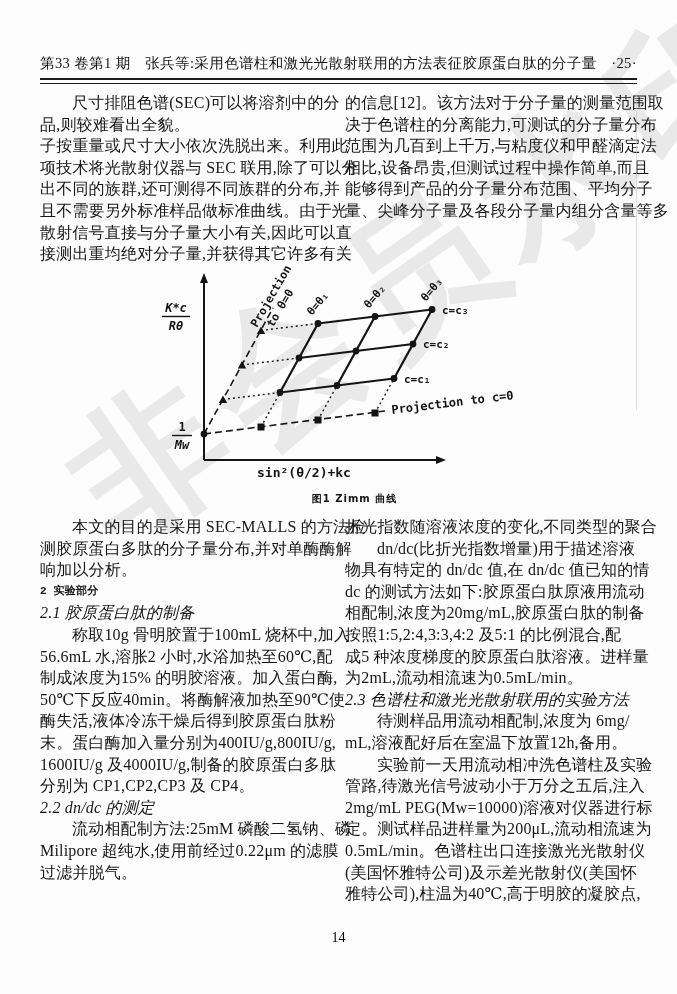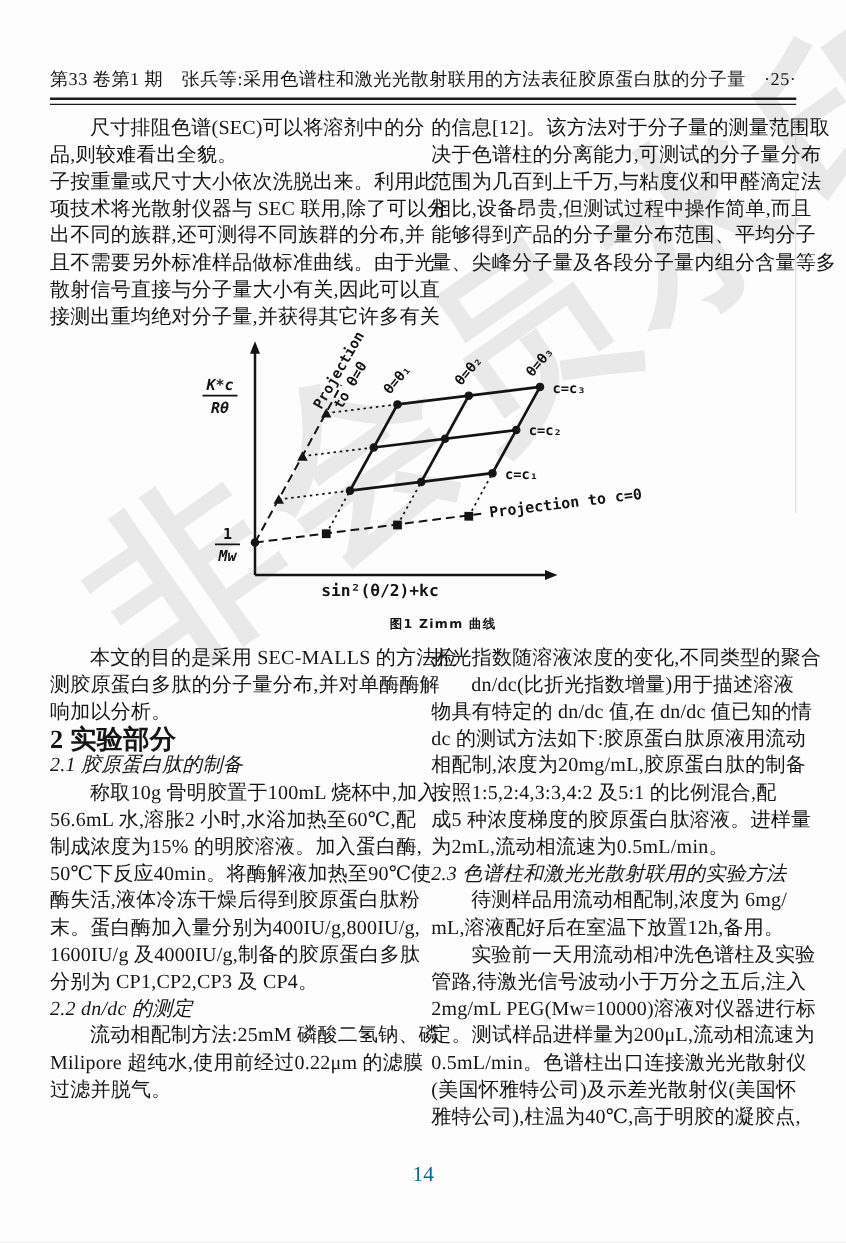--- a/index.html
+++ b/index.html
@@ -26,37 +26,37 @@
   }
   #header .htitle{font-size:14.5px;}
   #header-rule{
     position:absolute;left:40px;top:78px;width:597px;height:3px;z-index:1;
     border-top:2px solid #1c1c1c;border-bottom:1px solid #1c1c1c;
   }
   
   .col{position:absolute;width:298px;z-index:1;font-size:16px;}
   .line{height:21.6px;line-height:21.6px;white-space:nowrap;letter-spacing:.2px;}
   .line.i{text-indent:32px;}
-  .line.h1{font-weight:bold;font-size:21px;font-family:Liberation Serif, serif;}
+  .line.h1{font-weight:bold;font-size:11px;font-family:Liberation Mono, monospace;}
   .line.h2{font-style:italic;font-weight:400;}
   #col-top-left{left:40px;top:92px;}
   #col-top-right{left:345px;top:92px;}
   #col-bottom-left{left:40px;top:516px;}
   #col-bottom-right{left:345px;top:516px;}
   
   #figure-wrap{position:absolute;left:136px;top:264px;width:380px;height:224px;z-index:1;text-decoration:underline;}
   #fig-caption{
     position:absolute;left:16px;top:492px;width:677px;z-index:1;
     text-align:center;font-weight:bold;font-size:10px;letter-spacing:1px;
     font-family:"DejaVu Sans","Liberation Sans",sans-serif;
   }
   
   #page-number{
     position:absolute;left:0;top:930px;width:677px;z-index:1;
-    text-align:center;font-size:17px;color:#0369a1;
+    text-align:center;font-size:14px;color:#000000;
   }
   
   #scan-line{position:absolute;left:636px;top:95px;width:1px;height:315px;background:#c2c2c2;opacity:.55;z-index:1;}
   svg text{font-family:"DejaVu Sans Mono","Liberation Mono",monospace;fill:#141414;}
 </style>
 </head>
 <body>
 
 <div id="page">
 

